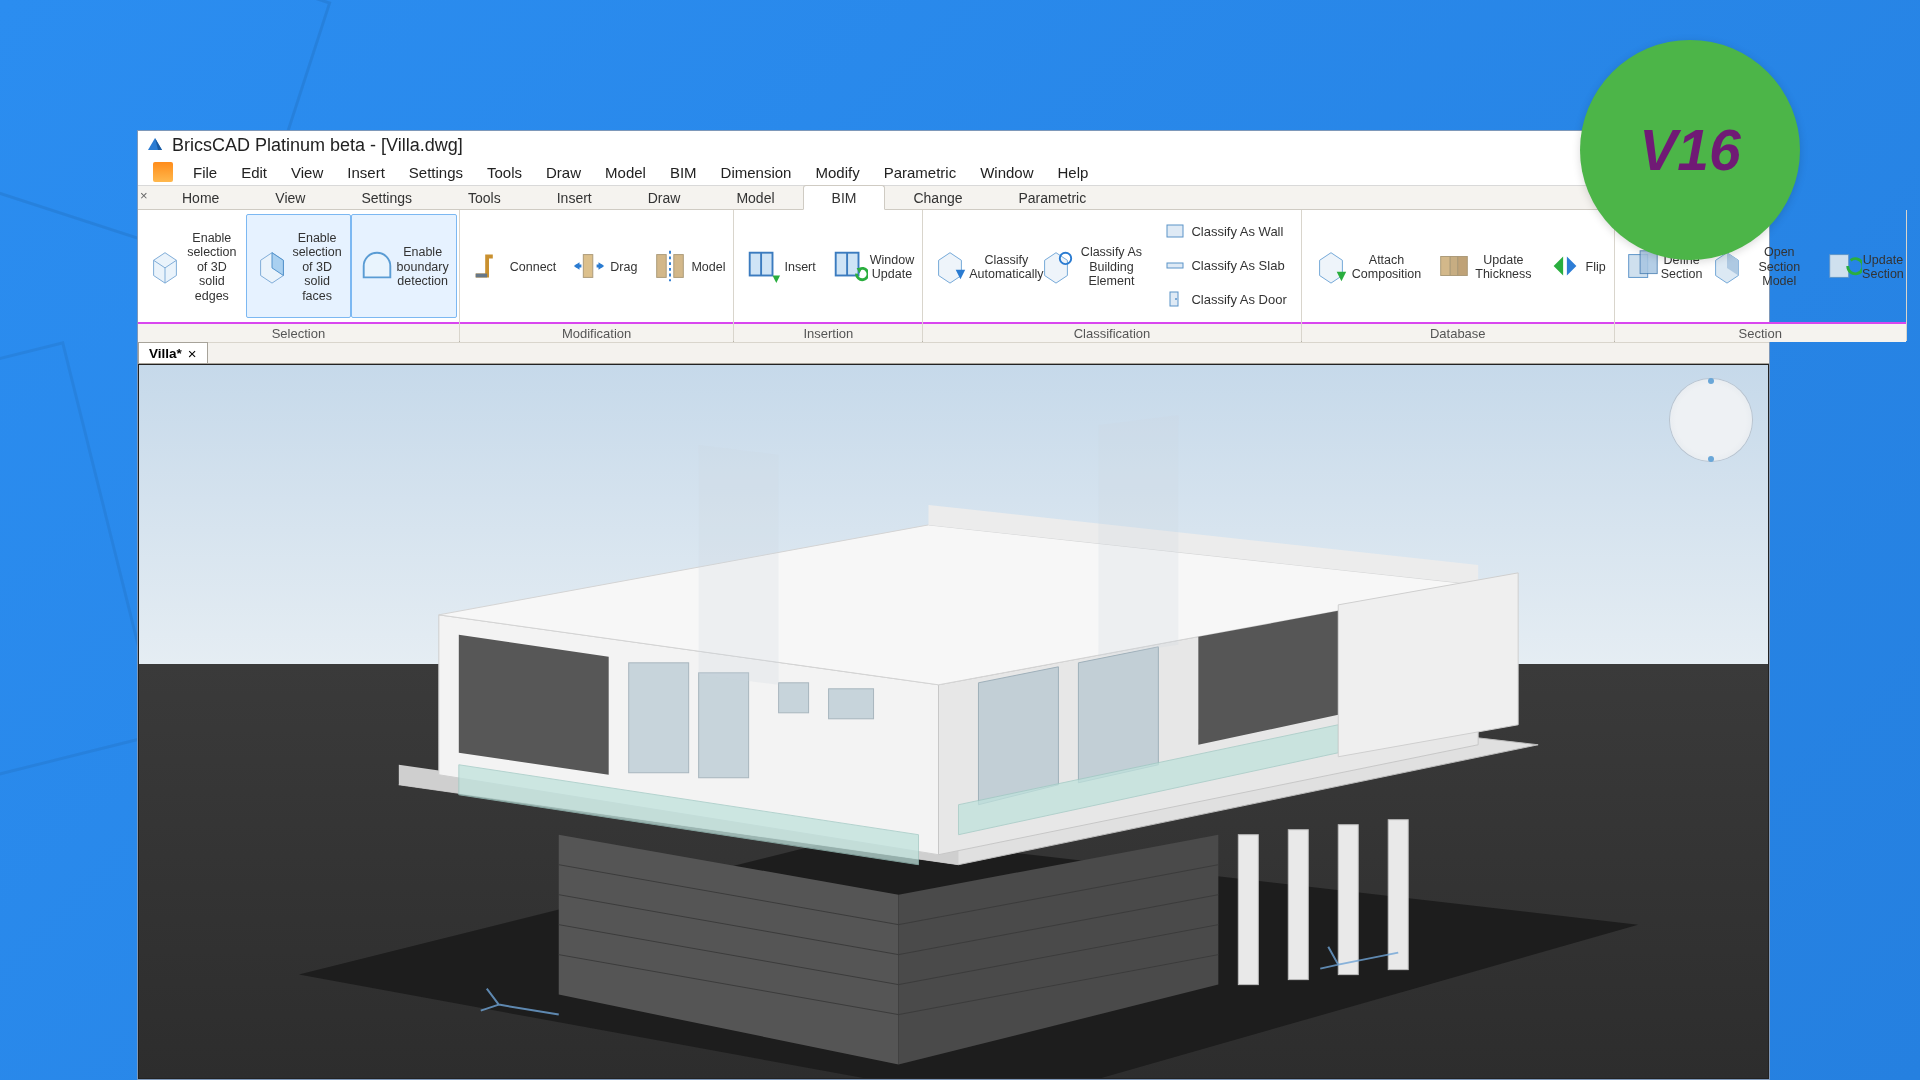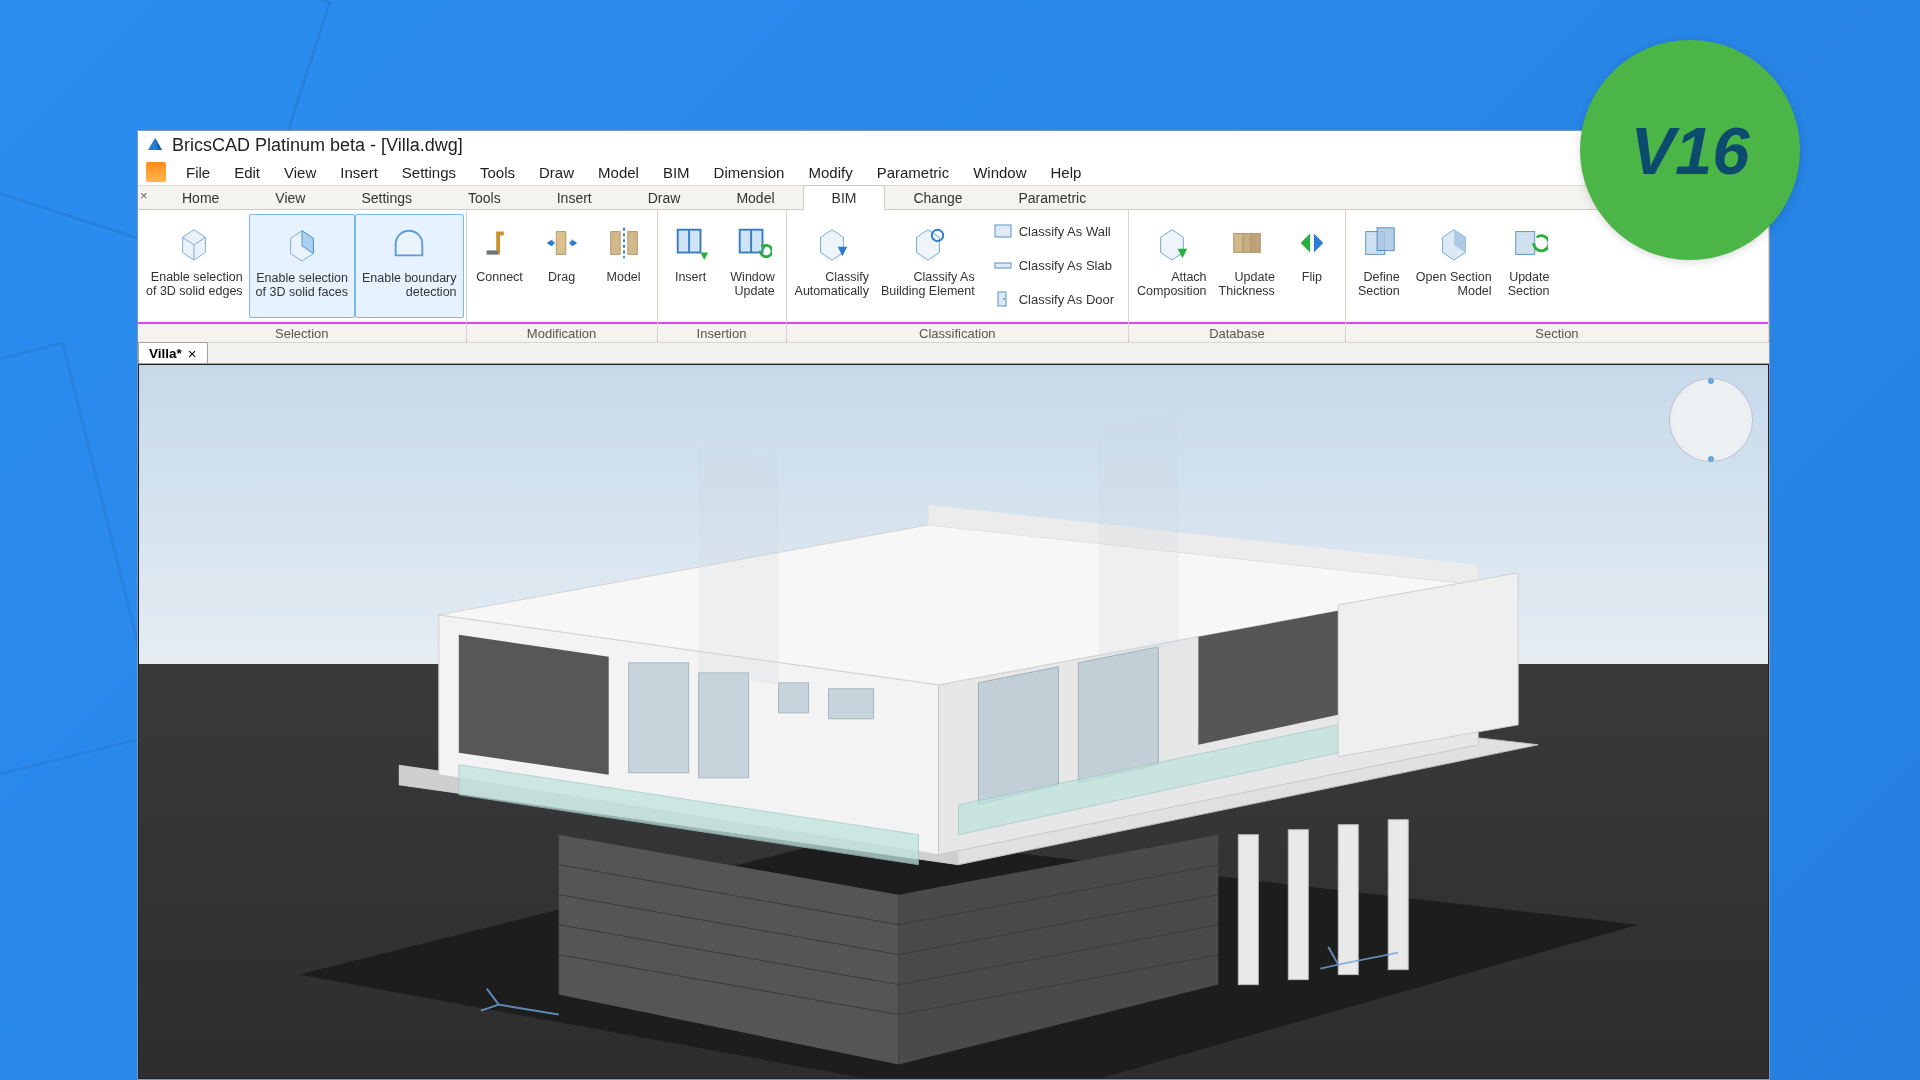--- a/index.html
+++ b/index.html
@@ -18,38 +18,38 @@
     border:3px solid rgba(0,0,0,.12); transform:rotate(18deg); opacity:.6;
   }
   .bg-pattern::after {
     content:""; position:absolute; left:-90px; top:360px; width:200px; height:400px;
     border:3px solid rgba(0,0,0,.12); transform:rotate(-14deg); opacity:.5;
   }
   .badge {
     position:absolute; top:40px; right:120px; width:220px; height:220px;
     border-radius:50%; background:#4cb548; z-index:30;
     display:flex; align-items:center; justify-content:center;
-    font-size:67px; font-weight:700; color:#0c4a6e; font-style:italic;
+    font-size:57px; font-weight:700; color:#701a75; font-style:italic;
     box-shadow: 0 2px 8px rgba(0,0,0,.15);
   }
   .app-window {
     position:absolute; left:137px; top:130px; right:150px; bottom:0;
     background:#fff; border:1px solid #7e98b9;
     display:flex; flex-direction:column;
   }
   
   .titlebar {
     height:28px; background:#fff; display:flex; align-items:center;
     padding:0 8px; font-size:18px; color:#222;
   }
   .titlebar svg { margin-right:8px; }
   
   .menubar {
     height:27px; background:#fff; display:flex; align-items:center;
-    padding:0 4px; font-size:15px; color:#222; border-bottom:1px solid #d9d9d9;
+    padding:0 11px; font-size:15px; color:#222; border-bottom:1px solid #d9d9d9;
   }
   .menubar .app-icon { width:20px; height:20px; margin:0 8px 0 4px;
     background:linear-gradient(#ff8c1a,#ffb84d); border-radius:2px; }
   .menubar span { padding:4px 12px; cursor:default; }
   
   .ribbon-tabs {
     height:24px; background:#f5f3ef; display:flex; align-items:flex-end;
     font-size:14px; border-bottom:1px solid #cfcbc3; position:relative;
   }
   .ribbon-tabs .x { position:absolute; left:2px; top:2px; font-size:13px; color:#666; cursor:default;}
@@ -65,22 +65,22 @@
   }
   .group {
     display:flex; flex-direction:column; border-right:1px solid #d9d5cc;
   }
   .group-body { flex:1; display:flex; align-items:flex-start; padding:4px 2px; }
   .group-label {
     height:20px; background:#f5f3ef; text-align:center; font-size:13px;
     color:#555; border-top:2px solid #d946ef; line-height:20px;
   }
   .bigbtn {
-    display:flex; flex-direction:column; align-items:center; justify-content:flex-start;
-    text-align:right; padding:4px 6px 2px; min-width:62px; height:104px;
+    display:flex; align-items:center; justify-content:flex-start;
+    text-align:center; padding:4px 6px 2px; min-width:62px; height:104px;
     cursor:default; line-height:1.15;
   }
   .bigbtn.selected { background:#e6f2ff; border:1px solid #7cb8f2; border-radius:2px;}
   .bigbtn .ico { width:42px; height:42px; margin:4px 0 6px; display:flex;
     align-items:center; justify-content:center; }
   .bigbtn .lbl { font-size:12.5px; }
   .smallbtn-col { display:flex; flex-direction:column; gap:4px; padding:2px 6px;}
   .smallbtn { display:flex; align-items:center; gap:6px; height:30px;
     padding:0 6px; font-size:13px; cursor:default; white-space:nowrap;}
   .smallbtn .si { width:20px; height:20px; flex:none; }

